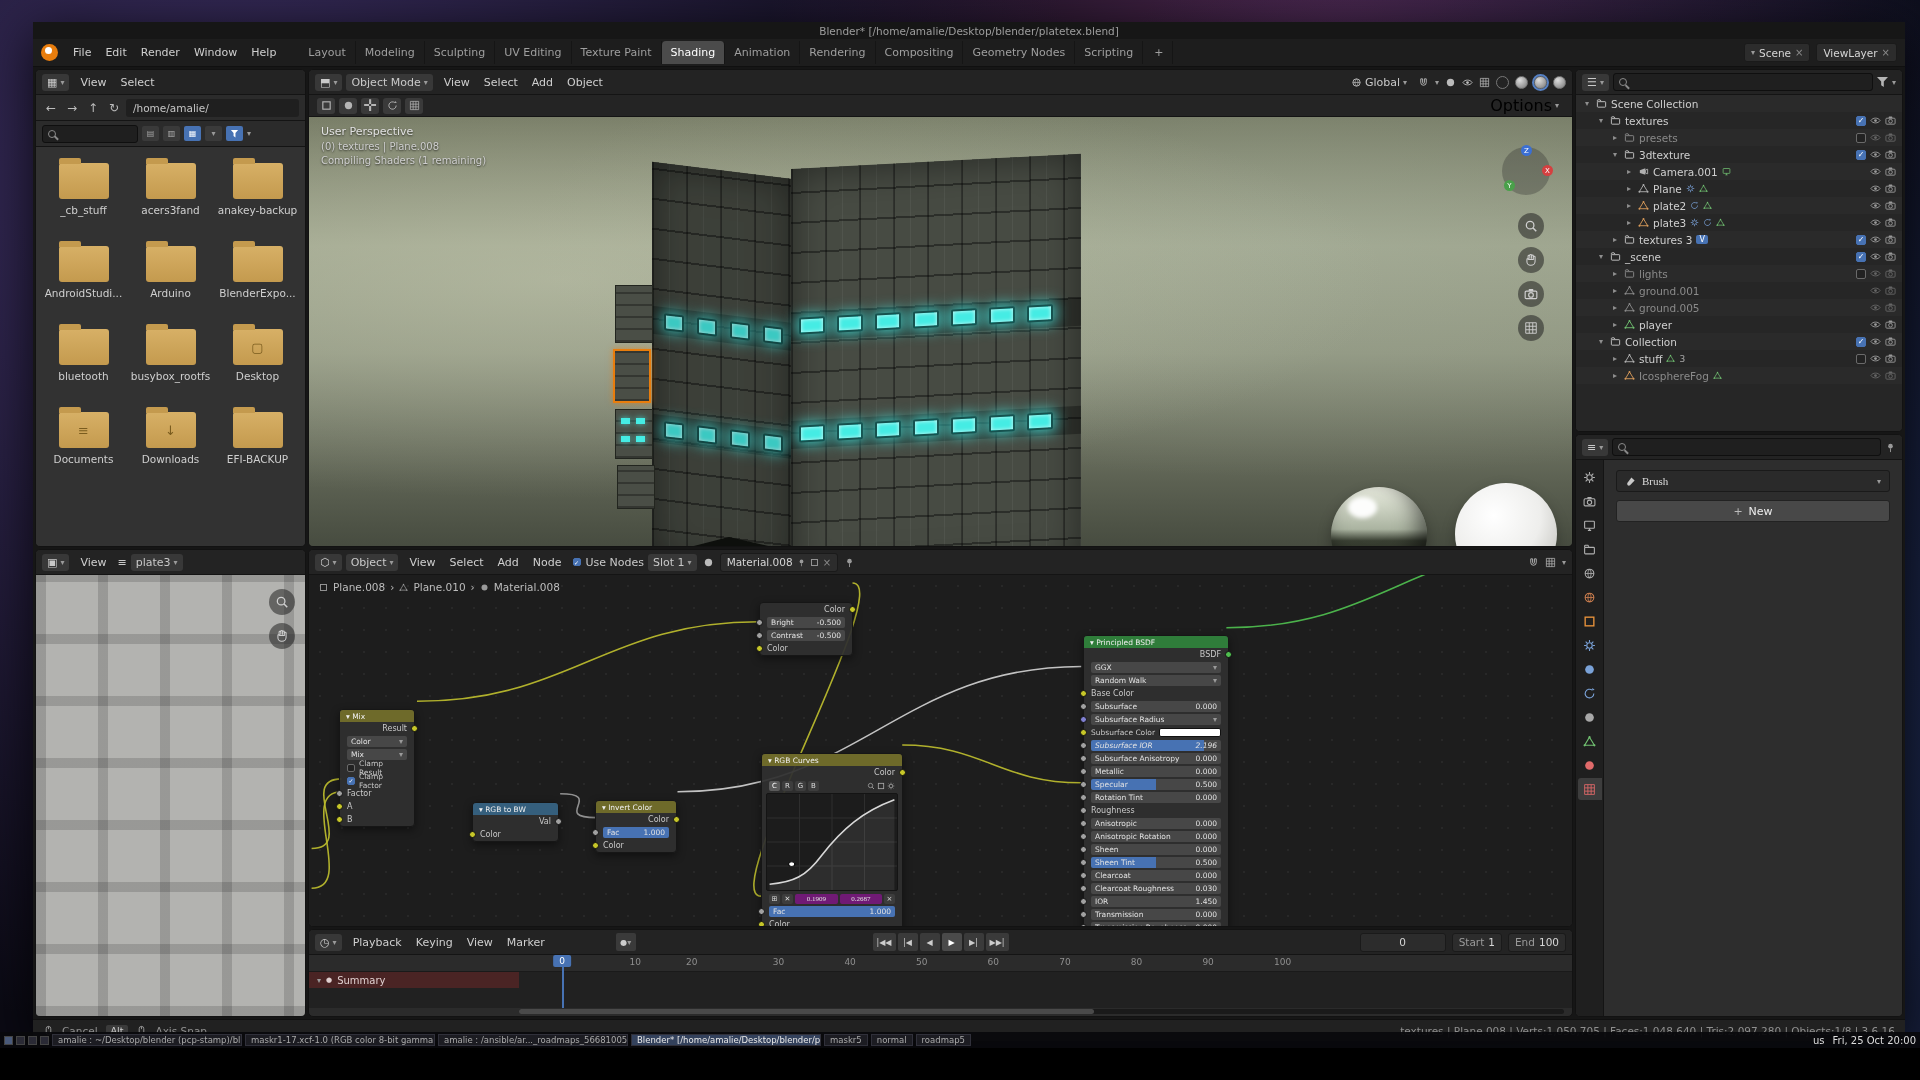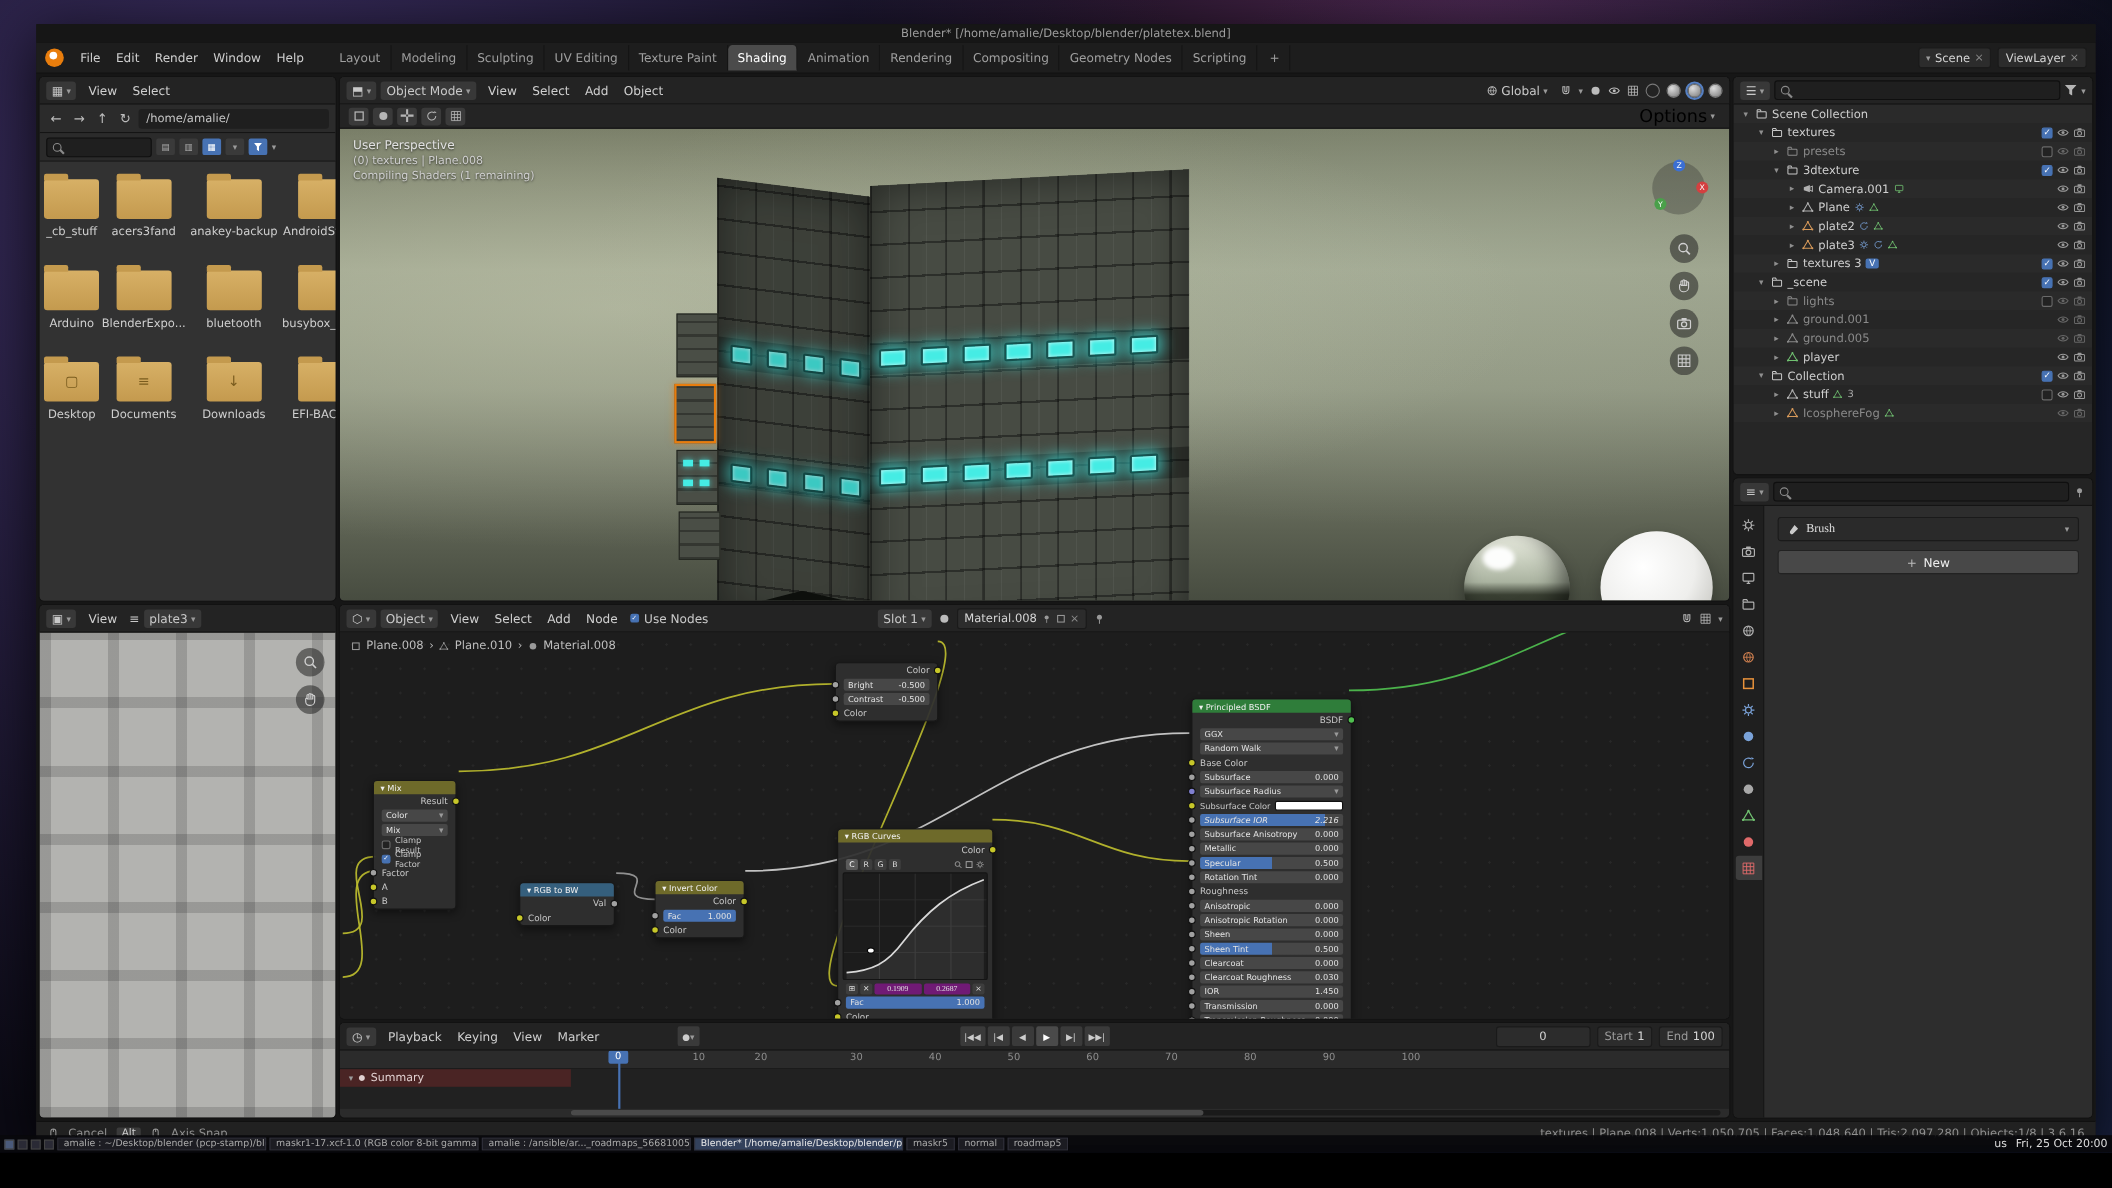--- a/index.html
+++ b/index.html
@@ -54,21 +54,21 @@
   .fb-nav { height:26px; background:#2b2b2b; display:flex; align-items:center; gap:3px; padding:0 6px;
     border-bottom:1px solid #141414; color:#bbb; font-size:12px; }
   .navbtn { width:18px; height:18px; display:flex; align-items:center; justify-content:center; border-radius:3px; }
   .pathpill { flex:1; background:#1f1f1f; border-radius:3px; height:18px; display:flex; align-items:center;
     padding:0 7px; font-size:10.5px; color:#c5c5c5; }
   .fb-tools { height:26px; display:flex; align-items:center; gap:4px; padding:0 6px; background:#2b2b2b;
     border-bottom:1px solid #141414; }
   .tbt { width:17px; height:15px; background:#3a3a3a; border-radius:2px; display:flex; align-items:center;
     justify-content:center; font-size:8px; color:#aaa; }
   .tbt.on { background:#4772b3; color:#fff; }
-  #fb-folders { padding:10px 4px; display:grid; grid-template-columns:repeat(4, 1fr); row-gap:22px;
+  #fb-folders { padding:10px 4px; display:grid; grid-template-columns:repeat(3, 1fr); row-gap:22px;
     background:#323232; height:calc(100% - 76px); align-content:start; }
   .folder { text-align:center; }
   .ficon { width:50px; height:36px; background:linear-gradient(#d7b066,#c49a4e); border-radius:3px;
     position:relative; margin:6px auto 0; }
   .ficon::before { content:""; position:absolute; top:-5px; left:0; width:22px; height:6px;
     background:#c49a4e; border-radius:2px 2px 0 0; }
   .fov { position:absolute; inset:0; display:flex; align-items:center; justify-content:center;
     color:#7a5c1e; font-size:13px; }
   .flabel { margin-top:6px; font-size:10.5px; color:#cfcfcf; white-space:nowrap; overflow:hidden;
     text-overflow:ellipsis; padding:0 2px; }
@@ -946,21 +946,21 @@
           <div id="se-menus" style="display:flex">
               <span class="menu">View</span>
               <span class="menu">Select</span>
               <span class="menu">Add</span>
               <span class="menu">Node</span>
             </div>
           <span class="ncheck" style="font-size:11px;gap:5px">
             <span class="cb on">✓</span>
             <span>Use Nodes</span>
           </span>
-          <div style="margin-left:150px;display:flex;gap:6px;align-items:center">
+          <div style="display:flex;gap:6px;align-items:center">
             <span class="dd box">
                 <span>Slot 1</span>
                 <span class="caret">▾</span>
               </span>
             <svg class="ic" style="color:#bbb">
                 <use href="#i-dot"></use>
               </svg>
             <div class="pill">
               <span>Material.008</span>
               <svg class="ic" style="width:9px;height:9px;color:#999">
@@ -1210,21 +1210,21 @@
                   <span class="sock l" style="background: rgb(199, 199, 41);"></span>
                   <div class="nswatch">
                     <span>Subsurface Color</span>
                     <span class="sw" style="background: rgb(255, 255, 255);"></span>
                   </div>
                 </div>
                 <div class="nrow">
                   <span class="sock l" style="background: rgb(161, 161, 161);"></span>
                   <div class="nslider" style="background: linear-gradient(90deg, rgb(71, 114, 179) 0px, rgb(71, 114, 179) 87%, rgb(71, 71, 71) 87%, rgb(71, 71, 71) 100%); font-style: italic;">
                     <span>Subsurface IOR</span>
-                    <span>2.216</span>
+                    <span>2.196</span>
                   </div>
                 </div>
                 <div class="nrow">
                   <span class="sock l" style="background: rgb(161, 161, 161);"></span>
                   <div class="nfield">
                     <span>Subsurface Anisotropy</span>
                     <span>0.000</span>
                   </div>
                 </div>
                 <div class="nrow">

